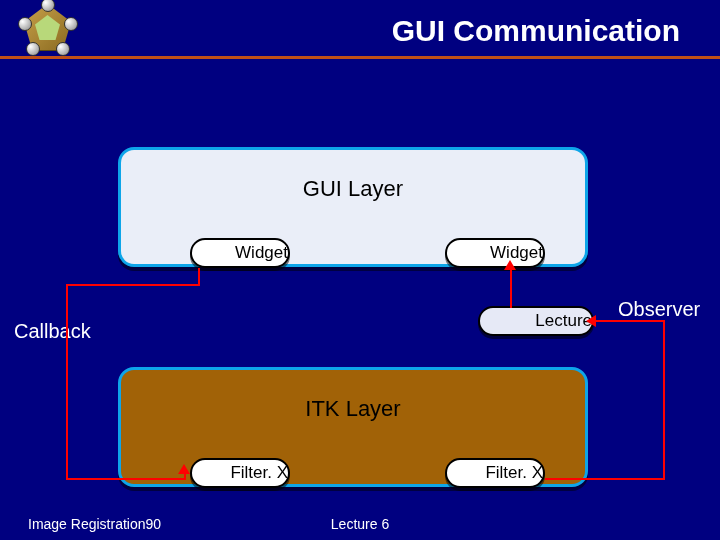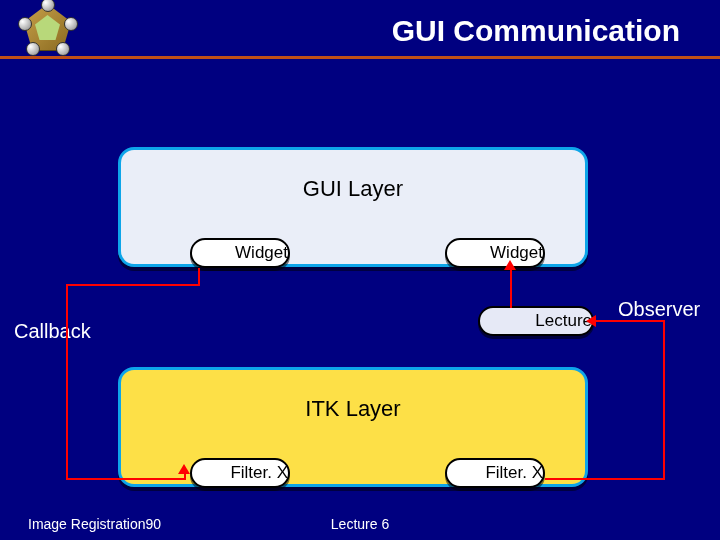--- a/index.html
+++ b/index.html
@@ -77,21 +77,21 @@
     border-radius: 16px;
     box-shadow: 0 4px 0 rgba(0,0,0,.5);
   }
   .layer .layer-title {
     font-size: 22px;
     color: #000;
     text-align: center;
     margin-top: 26px;
   }
   .layer.gui { top: 147px; background: #eaeef8; }
-  .layer.itk { top: 367px; background: #fde047; }
+  .layer.itk { top: 367px; background: #a16207; }
 
   
   .pill {
     position: absolute;
     height: 30px;
     background: #fff;
     border: 2px solid #000;
     border-radius: 16px;
     color: #000;
     font-size: 17px;

